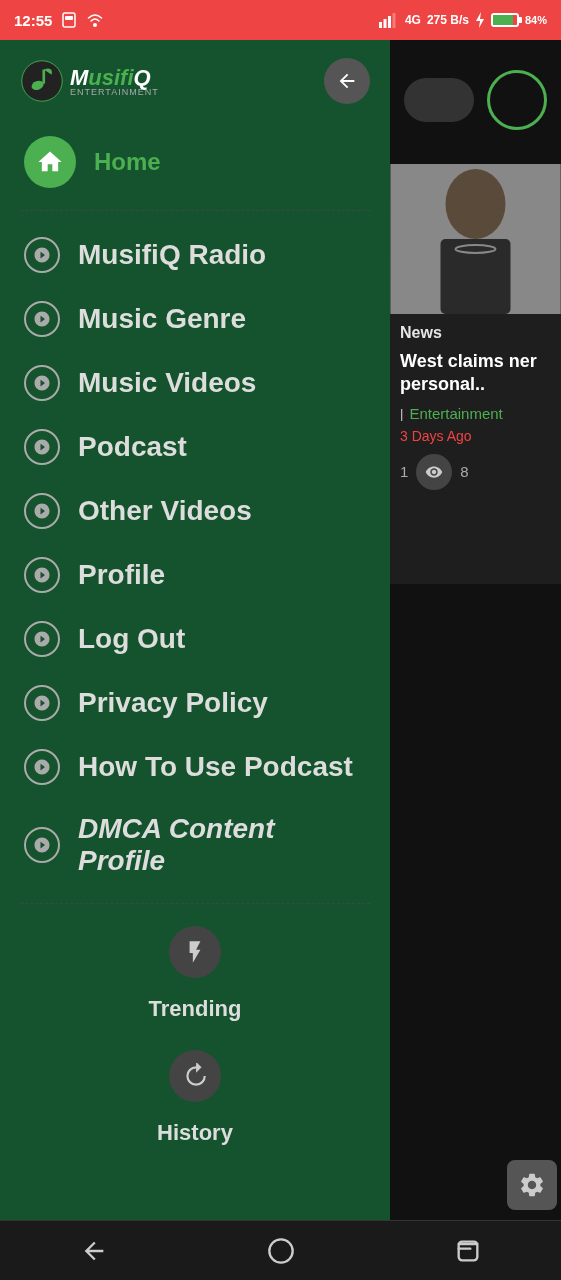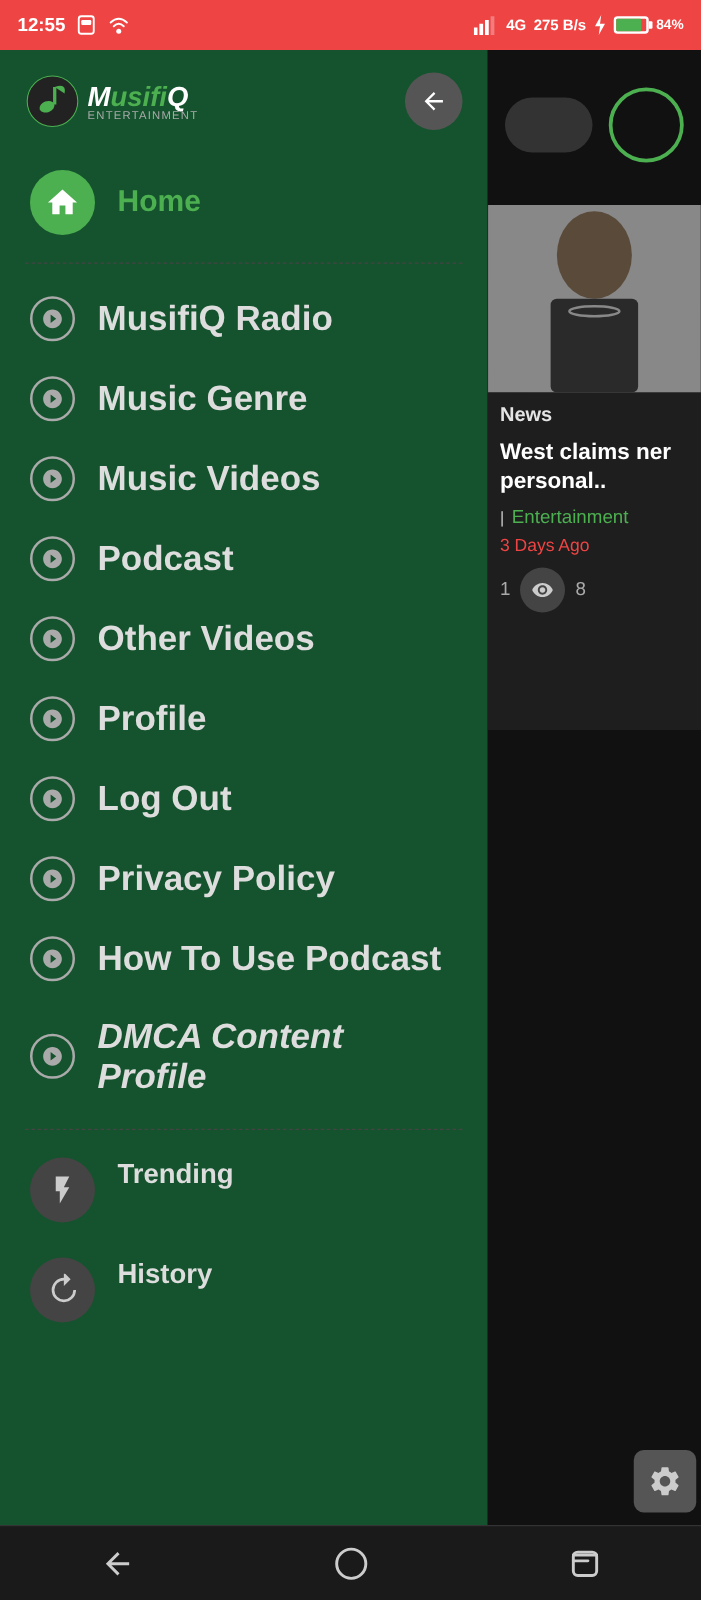--- a/index.html
+++ b/index.html
@@ -156,23 +156,25 @@
       flex-direction: column;
       font-style: italic;
     }
 
     
     .bottom-nav {
       margin-top: 8px;
     }
     .bottom-item {
       display: flex;
+      align-items: center;
       gap: 18px;
       padding: 14px 24px;
       cursor: pointer;
+      flex-direction: column;
     }
     .bottom-icon-circle {
       width: 52px; height: 52px;
       background: #444;
       border-radius: 50%;
       display: flex; align-items: center; justify-content: center;
       flex-shrink: 0;
     }
     .bottom-label {
       color: #ddd;

